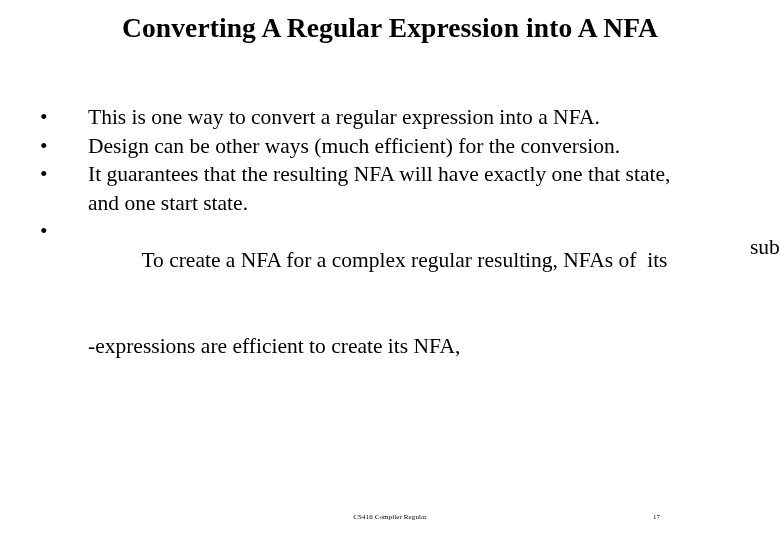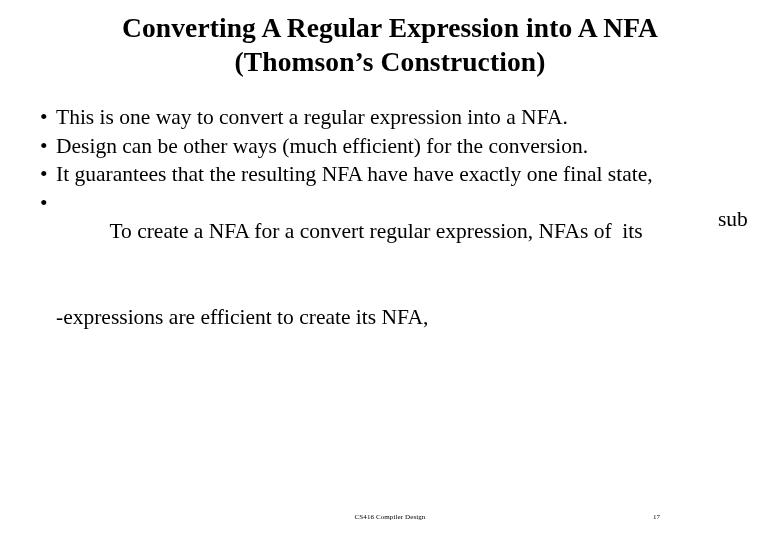--- a/index.html
+++ b/index.html
@@ -54,21 +54,21 @@
     position: absolute;
     left: 40px;
     top: 0;
     width: 14px;
     font-size: 21.5px;
     line-height: 28.6px;
     text-align: left;
   }
   .bullet-lines {
     margin: 0;
-    padding: 0 0 0 56px;
+    padding: 0 0 0 88px;
   }
   .bullet-line {
     white-space: pre;
     font-size: 21.5px;
     line-height: 28.6px;
     position: relative;
   }
   .line-with-orphan {
     display: block;
     width: 710px;
@@ -100,21 +100,20 @@
     text-align: center;
   }
 </style>
 </head>
 <body>
 
 <div class="slide">
 
   <div class="title-block">
     <div class="title-line">Converting A Regular Expression into A NFA</div>
-    <div class="title-line">(Thomson’s Construction)</div>
   </div>
 
   <div class="body-block">
 
     <div class="bullet-item">
       <span class="bullet-marker">•</span>
       <div class="bullet-lines">
         <div class="bullet-line">This is one way to convert a regular expression into a NFA.</div>
       </div>
     </div>
@@ -122,33 +121,34 @@
     <div class="bullet-item">
       <span class="bullet-marker">•</span>
       <div class="bullet-lines">
         <div class="bullet-line">Design can be other ways (much efficient) for the conversion.</div>
       </div>
     </div>
 
     <div class="bullet-item">
       <span class="bullet-marker">•</span>
       <div class="bullet-lines">
-        <div class="bullet-line">It guarantees that the resulting NFA have have exactly one final state,</div>
+        <div class="bullet-line">It guarantees that the resulting NFA will have exactly one that state,</div>
+        <div class="bullet-line">and one start state.</div>
       </div>
     </div>
 
     <div class="bullet-item">
       <span class="bullet-marker">•</span>
       <div class="bullet-lines">
         <div class="bullet-line line-with-orphan">
-          <span>To create a NFA for a convert regular expression, NFAs of  its</span>
+          <span>To create a NFA for a complex regular resulting, NFAs of  its</span>
           <span class="orphan-word">sub</span>
         </div>
         <div class="bullet-line">-expressions are efficient to create its NFA,</div>
       </div>
     </div>
 
   </div>
 
-  <div class="footer-center">CS416 Compiler Design</div>
+  <div class="footer-center">CS416 Compiler Regular</div>
   <div class="footer-page">17</div>
 
 </div>
 
 </body></html>

